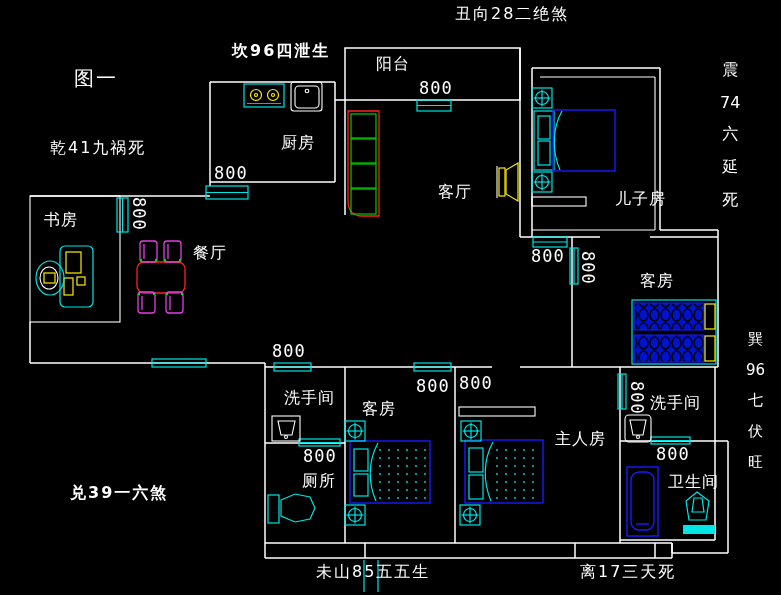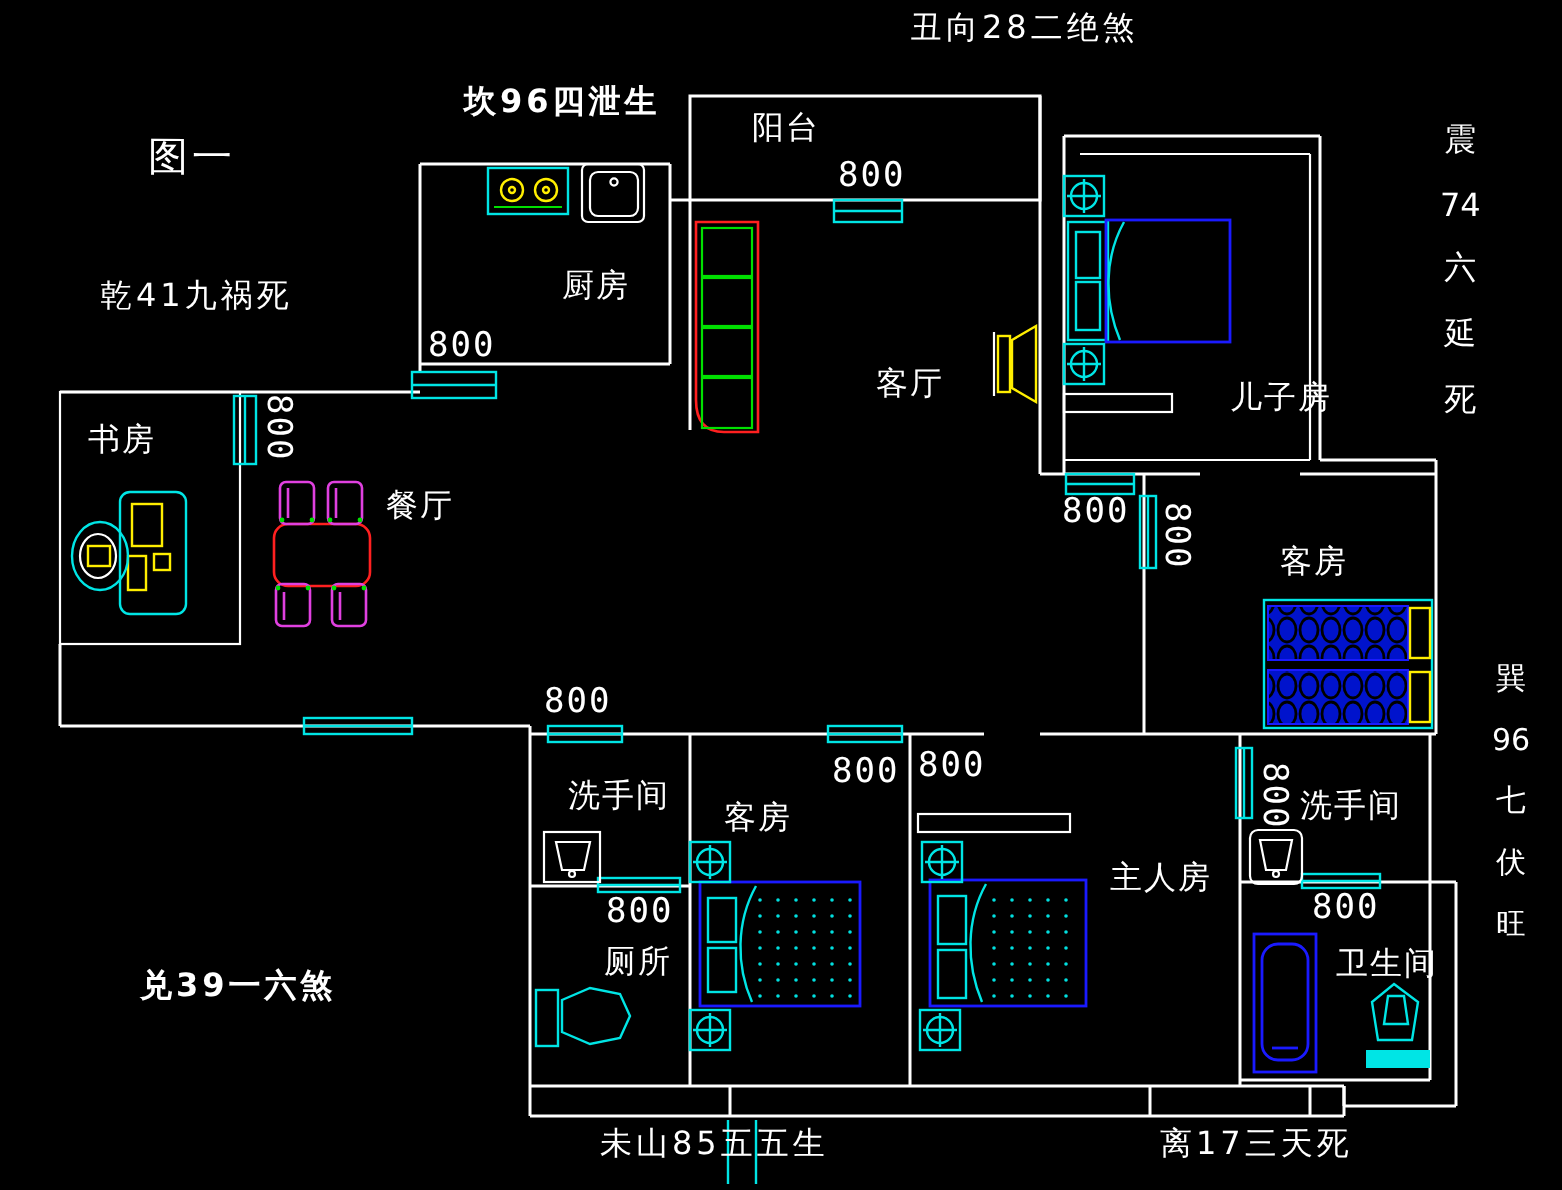--- a/index.html
+++ b/index.html
@@ -279,21 +279,21 @@
     <span>死</span>
   </div>
   <div class="fs-col" style="left:746px;top:330px;font-size:15px;">
     <span>巽</span>
     <span>96</span>
     <span>七</span>
     <span>伏</span>
     <span>旺</span>
   </div>
   <div class="lbl fs" style="left:70px;top:485px;font-weight:bold;">兑39一六煞</div>
-  <div class="lbl fs" style="left:300px;top:564px;">未山85五五生</div>
+  <div class="lbl fs" style="left:316px;top:564px;">未山85五五生</div>
   <div class="lbl fs" style="left:580px;top:564px;">离17三天死</div>
 
   <div class="lbl room" style="left:376px;top:57px;">阳台</div>
   <div class="lbl room" style="left:281px;top:136px;">厨房</div>
   <div class="lbl room" style="left:438px;top:185px;">客厅</div>
   <div class="lbl room" style="left:588px;top:192px;margin-left:27px;">儿子房</div>
   <div class="lbl room" style="left:44px;top:213px;">书房</div>
   <div class="lbl room" style="left:193px;top:246px;">餐厅</div>
   <div class="lbl room" style="left:640px;top:274px;">客房</div>
   <div class="lbl room" style="left:284px;top:391px;">洗手间</div>

